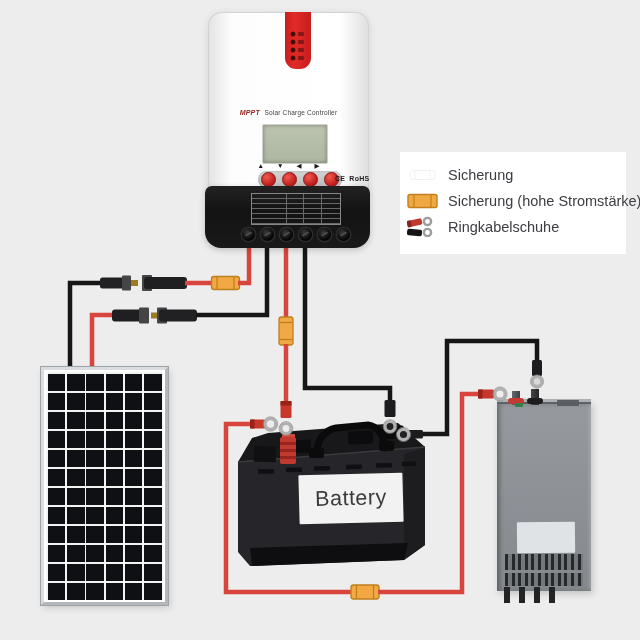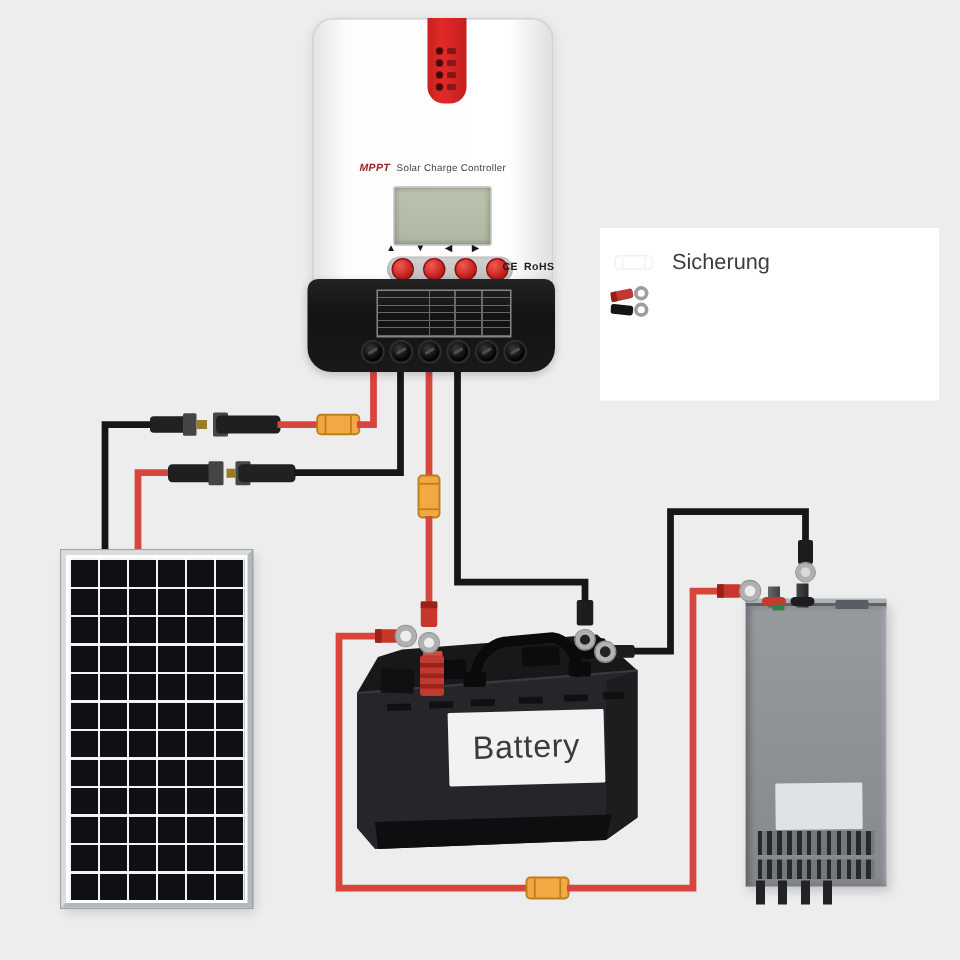--- a/index.html
+++ b/index.html
@@ -64,21 +64,21 @@
   .inv-pins{left:7px;top:183px;width:60px;height:16px;
     background:repeating-linear-gradient(90deg,#212325 0 6px,transparent 6px 15px);}
   .inv-post-stem1{left:15px;top:-13px;width:8px;height:14px;background:linear-gradient(90deg,#64686c,#3e4145);}
   .inv-post-disc1{left:11px;top:-6px;width:16px;height:6px;background:#c23a30;border-radius:3px;}
   .inv-post-green{left:18px;top:-1px;width:8px;height:4px;background:#35804a;border-radius:1px;}
   .inv-post-stem2{left:34px;top:-15px;width:8px;height:16px;background:linear-gradient(90deg,#44474a,#242628);}
   .inv-post-disc2{left:30px;top:-6px;width:16px;height:6px;background:#1d1d1f;border-radius:3px;}
   .inv-part{left:60px;top:-4px;width:22px;height:6px;background:#5a5e62;border-radius:1px;}
 
   
-  .legend{left:400px;top:152px;width:226px;height:115px;background:#ffffff;padding:10px 0 12px 7px;box-sizing:border-box;text-align:right;}
+  .legend{left:400px;top:152px;width:226px;height:102px;background:#ffffff;padding:10px 0 12px 7px;box-sizing:border-box;text-align:right;}
   .legend-row{display:flex;align-items:center;gap:9px;height:26px;}
   .legend-icon{width:32px;height:22px;flex:0 0 32px;display:flex;align-items:center;}
   .legend-text{font-size:14.5px;color:#3c3c42;white-space:nowrap;}
 </style>
 </head>
 <body>
 
 <div id="stage">
 
   <svg class="abs" style="left:0;top:0" width="640" height="640">
@@ -289,27 +289,38 @@
             <rect x="3" y="6.5" width="25" height="9" rx="3" fill="#ffffff" stroke="#f1f1f0" stroke-width="1"></rect>
             <line x1="8" y1="7" x2="8" y2="15" stroke="#f3f3f2"></line>
             <line x1="23" y1="7" x2="23" y2="15" stroke="#f3f3f2"></line>
           </svg>
       </span>
       <span class="legend-text">Sicherung</span>
     </div>
     <div class="legend-row">
       <span class="legend-icon">
         <svg width="32" height="22">
+            <rect x="1" y="4.5" width="29" height="13" rx="2" fill="#f0a843" stroke="#c17f1e" stroke-width="1.4"></rect>
+            <line x1="7" y1="5" x2="7" y2="17.5" stroke="#c17f1e" stroke-width="1.2"></line>
+            <line x1="24" y1="5" x2="24" y2="17.5" stroke="#c17f1e" stroke-width="1.2"></line>
+          </svg>
+      </span>
+      <span class="legend-text">Sicherung (hohe Stromstärke)</span>
+    </div>
+    <div class="legend-row">
+      <span class="legend-icon">
+        <svg width="32" height="22">
           <g transform="rotate(-12 10 6)">
               <rect x="0" y="3" width="15" height="6.5" rx="2" fill="#c0392e"></rect>
               <rect x="0" y="3" width="4" height="6.5" fill="#8e2118"></rect>
             </g>
           <circle cx="20.5" cy="5.5" r="3.6" fill="#ffffff" stroke="#9e9e9e" stroke-width="2.4"></circle>
           <g transform="rotate(6 10 17)">
               <rect x="0" y="13.5" width="15" height="6.5" rx="2" fill="#141416"></rect>
             </g>
           <circle cx="20.5" cy="16.5" r="3.6" fill="#ffffff" stroke="#9e9e9e" stroke-width="2.4"></circle>
         </svg>
       </span>
+      <span class="legend-text">Ringkabelschuhe</span>
     </div>
   </div>
 
 </div>
 
 </body></html>

